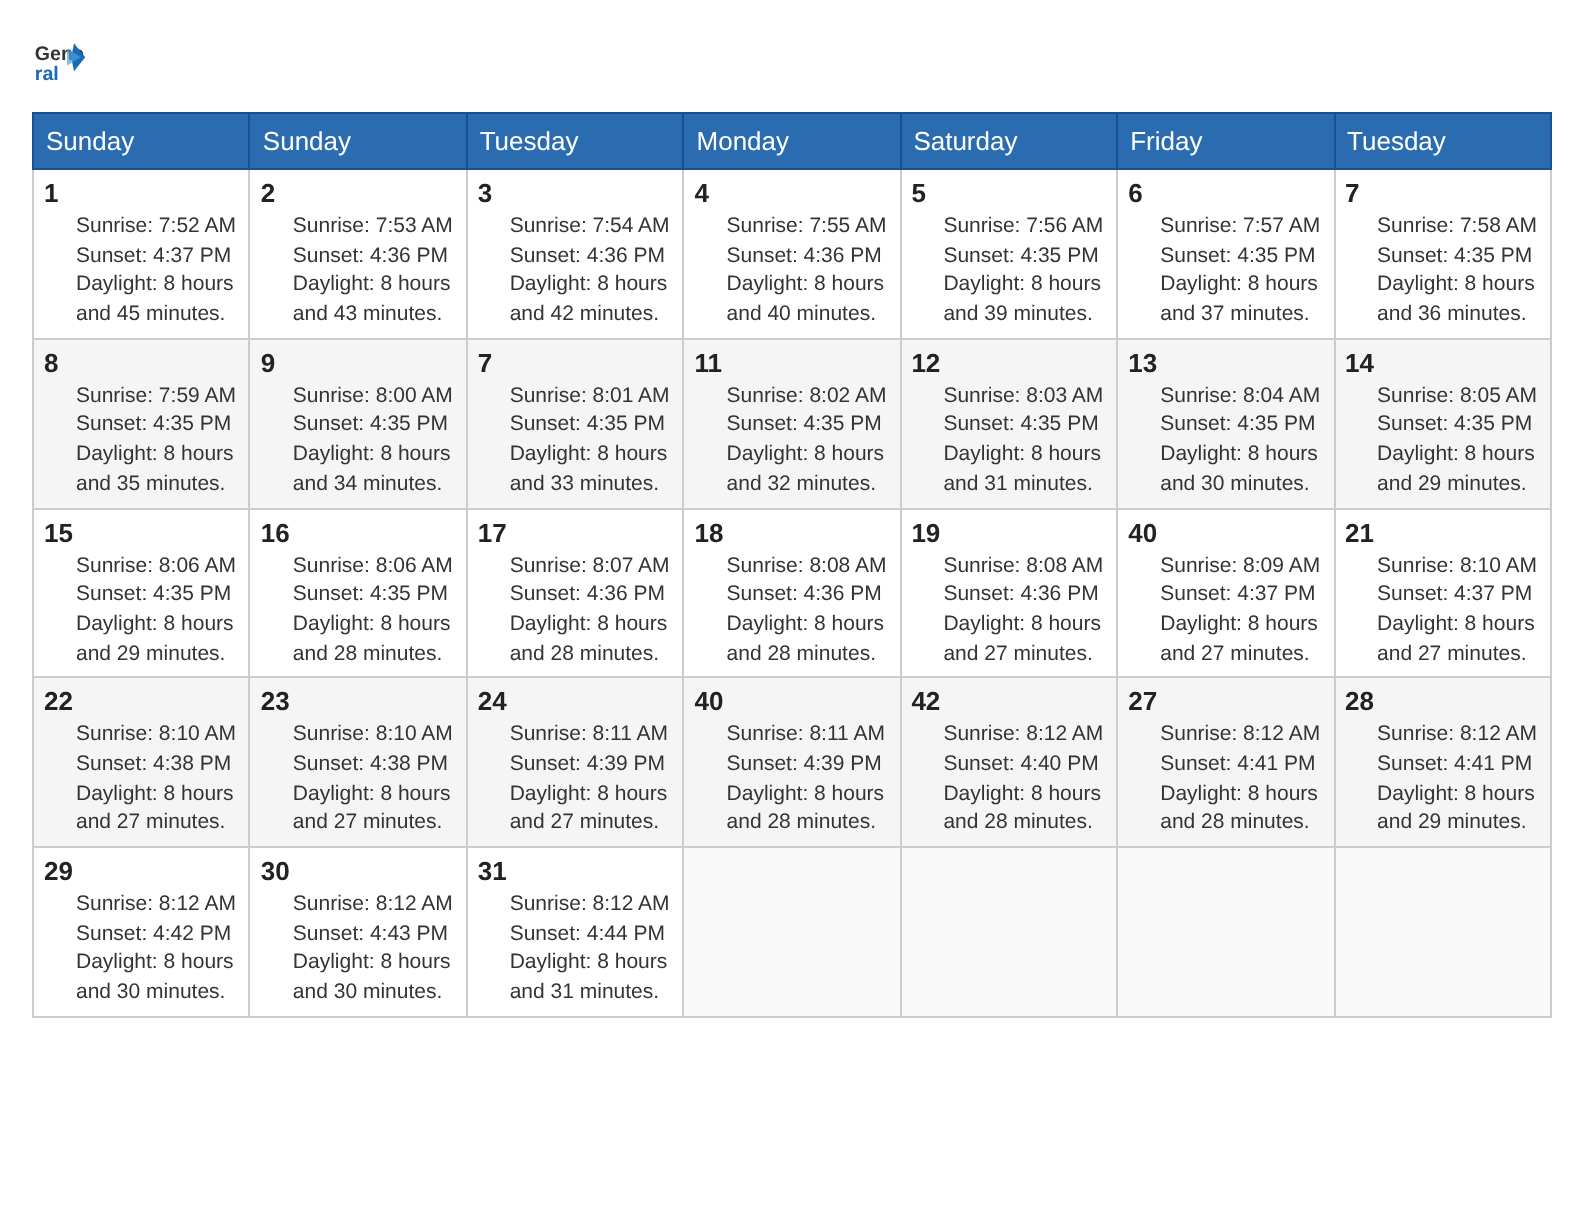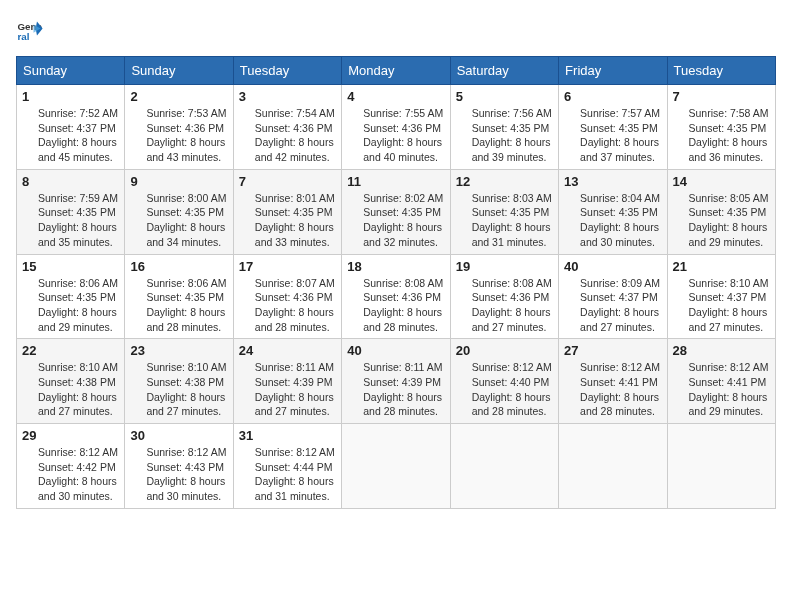--- a/index.html
+++ b/index.html
@@ -313,21 +313,21 @@
       </td>
         <td>
         <span class="day-num">40</span>
         <div class="day-detail">
           Sunrise: 8:11 AM<br>
           Sunset: 4:39 PM<br>
           Daylight: 8 hours and 28 minutes.
         </div>
       </td>
         <td>
-        <span class="day-num">20</span>
+        <span class="day-num">42</span>
         <div class="day-detail">
           Sunrise: 8:12 AM<br>
           Sunset: 4:40 PM<br>
           Daylight: 8 hours and 28 minutes.
         </div>
       </td>
         <td>
         <span class="day-num">27</span>
         <div class="day-detail">
           Sunrise: 8:12 AM<br>

